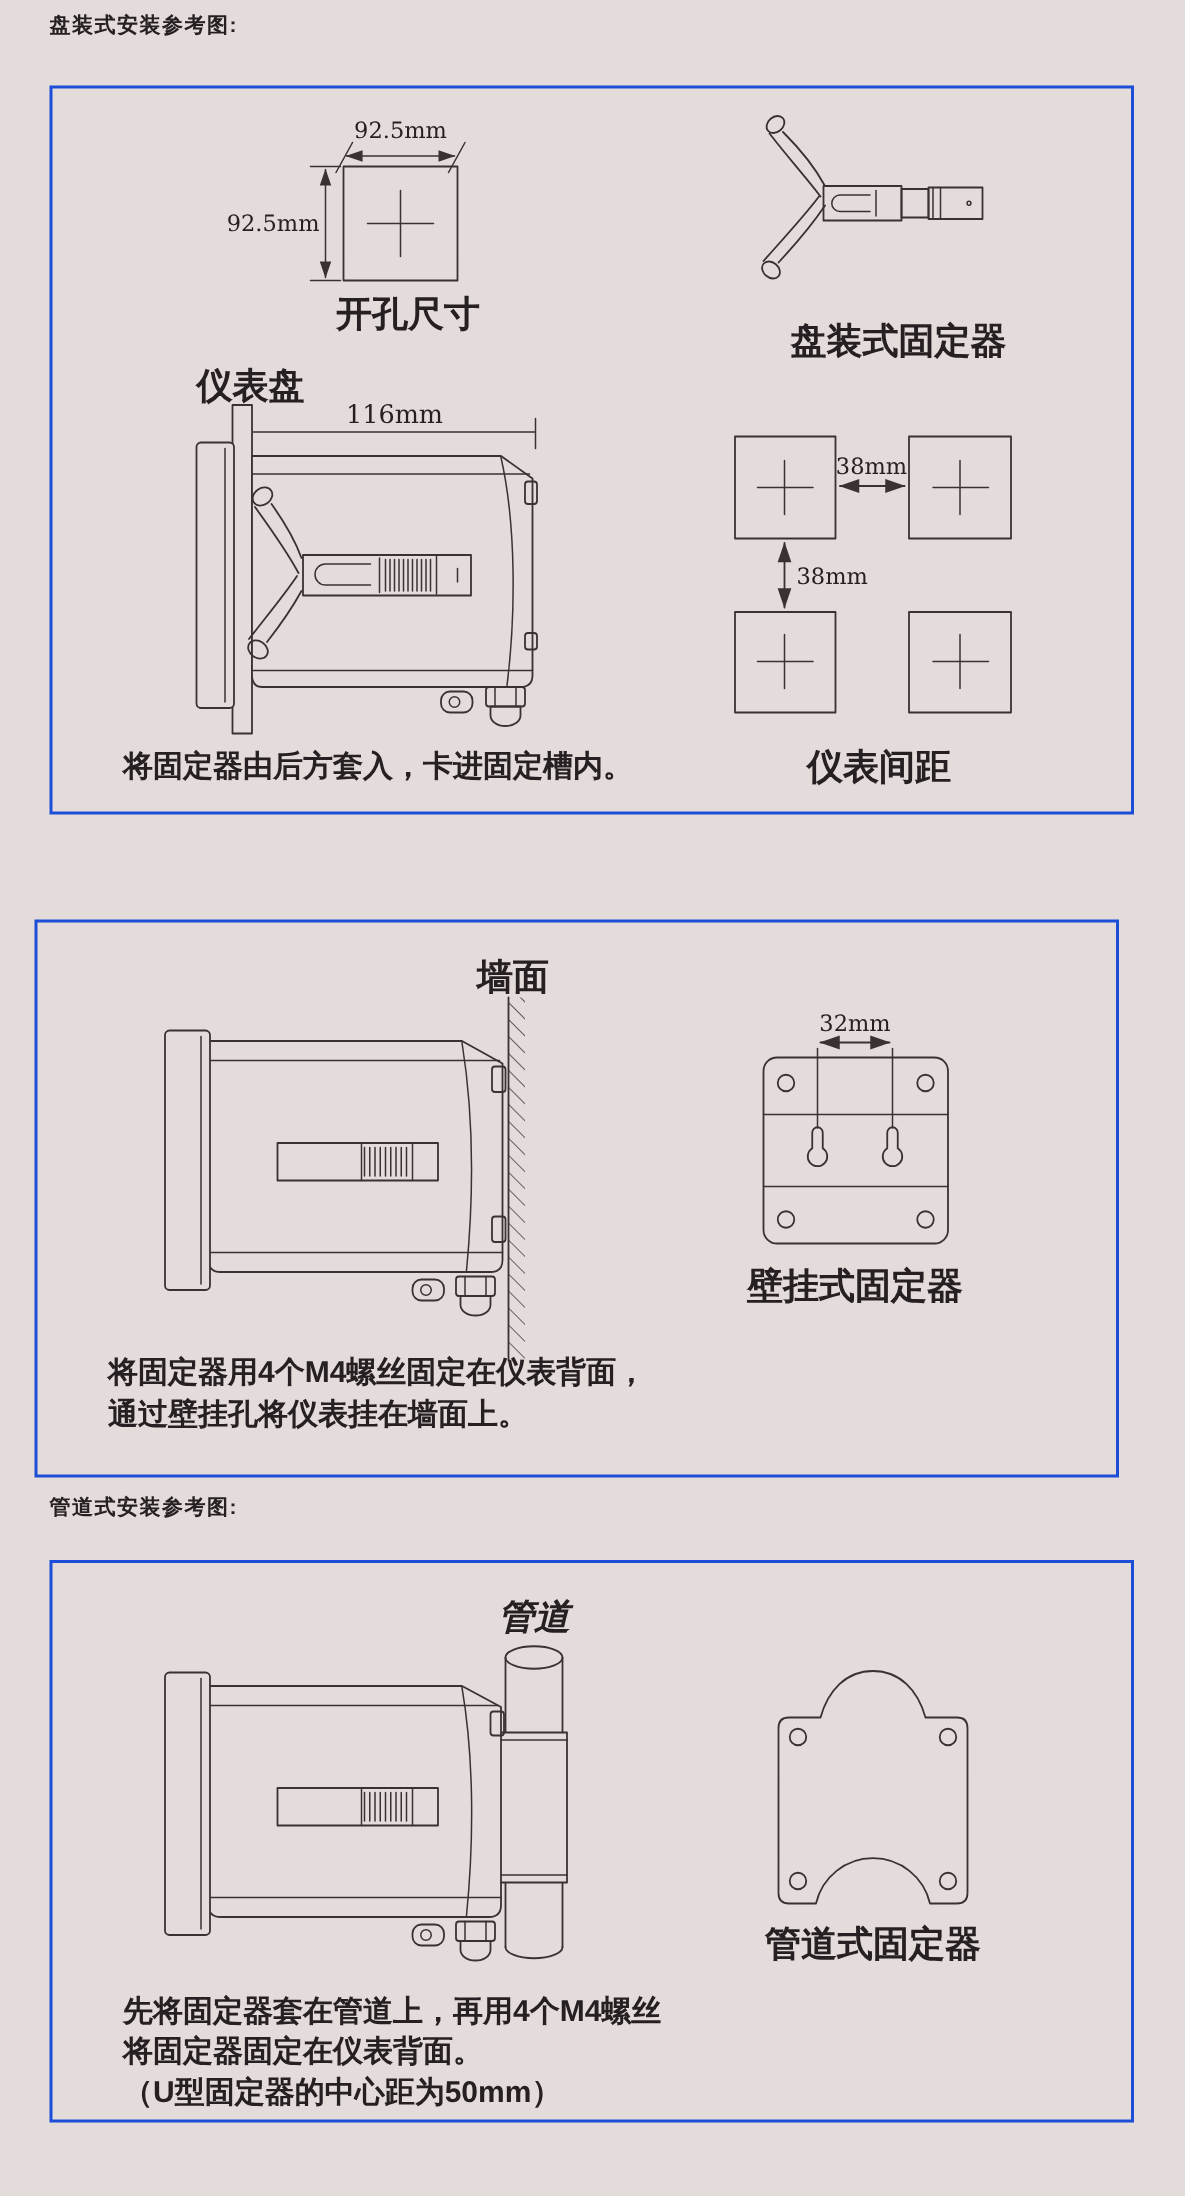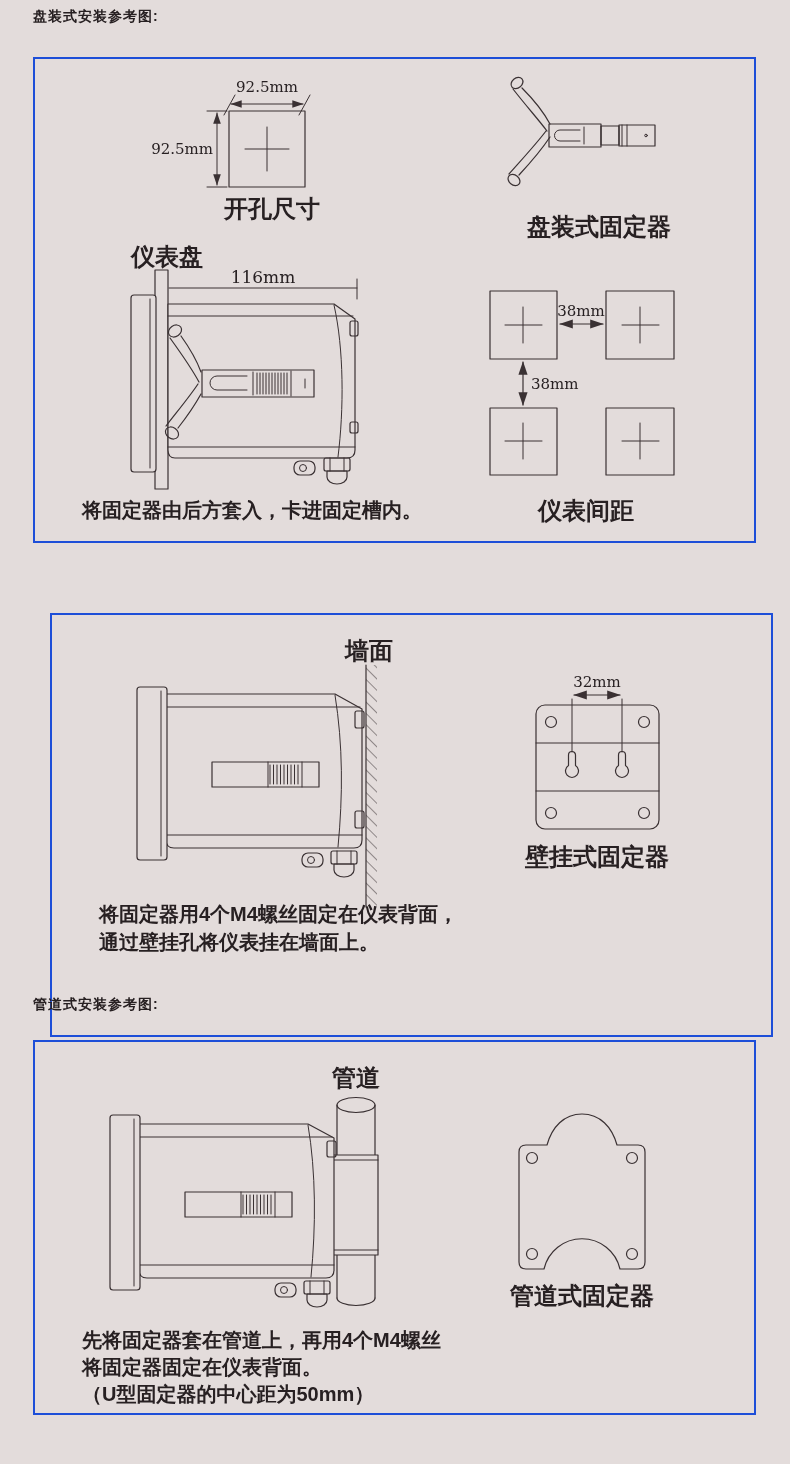--- a/index.html
+++ b/index.html
@@ -109,21 +109,21 @@
     <div class="lbl c" style="left:464px;top:136px;width:200px;margin-top:16px;">盘装式固定器</div>
     <div class="lbl" style="left:96px;top:182px;">仪表盘</div>
     <div class="dim big c" style="left:178px;top:208px;width:100px;">116mm</div>
     <div class="dim c" style="left:506px;top:243px;width:80px;">38mm</div>
     <div class="dim" style="left:496px;top:316px;">38mm</div>
     <div class="lbl c" style="left:451px;top:436px;width:200px;">仪表间距</div>
     <div class="cap" style="left:47px;top:438px;">将固定器由后方套入，卡进固定槽内。</div>
   </div>
 
 
-  <div class="box" style="left:50px;top:613px;width:723px;height:424px;">
+  <div class="box" style="left:23px;top:613px;width:723px;height:372px;">
     <svg width="719" height="356" viewBox="0 0 719 356">
       <g>
         <rect x="314" y="50" width="11" height="242" fill="url(#hB)" stroke="none"></rect>
         <path class="d" d="M314 50V292"></path>
         <path class="df" d="M114 79H283L310 94V225Q310 233 302 233H122Q114 233 114 225Z"></path>
         <path class="d thin" d="M114 92H308M114 220H310M283 80C291 130 291 180 286 232"></path>
         <rect class="d" x="303" y="96" width="9" height="17" rx="2"></rect>
         <rect class="d" x="303" y="196" width="9" height="17" rx="2"></rect>
         <rect class="d" x="160" y="147" width="107" height="25"></rect>
         <path class="d thin" d="M216 147V172M250 147V172"></path>
@@ -181,20 +181,20 @@
         <path class="d" d="M272 252H292V258A10 7 0 0 1 272 258Z"></path>
       </g>
       <g>
         <path class="df" d="M491 103H512C517 85 529 72 547 72C565 72 577 85 582 103H603Q610 103 610 110V220Q610 227 603 227H585A39 39 0 0 0 509 227H491Q484 227 484 220V110Q484 103 491 103Z"></path>
         <circle class="d" cx="497" cy="116" r="5.5"></circle>
         <circle class="d" cx="597" cy="116" r="5.5"></circle>
         <circle class="d" cx="497" cy="212" r="5.5"></circle>
         <circle class="d" cx="597" cy="212" r="5.5"></circle>
       </g>
     </svg>
-    <div class="lbl c" style="left:281px;top:20px;width:80px;">管道</div>
+    <div class="lbl c" style="left:281px;top:20px;width:80px;font-style:italic;">管道</div>
     <div class="lbl c" style="left:447px;top:238px;width:200px;">管道式固定器</div>
     <div class="cap" style="left:47px;top:285px;">先将固定器套在管道上，再用4个M4螺丝</div>
     <div class="cap" style="left:47px;top:312px;">将固定器固定在仪表背面。</div>
     <div class="cap" style="left:47px;top:339px;">（U型固定器的中心距为50mm）</div>
   </div>
 
 </div>
 
 </body></html>

